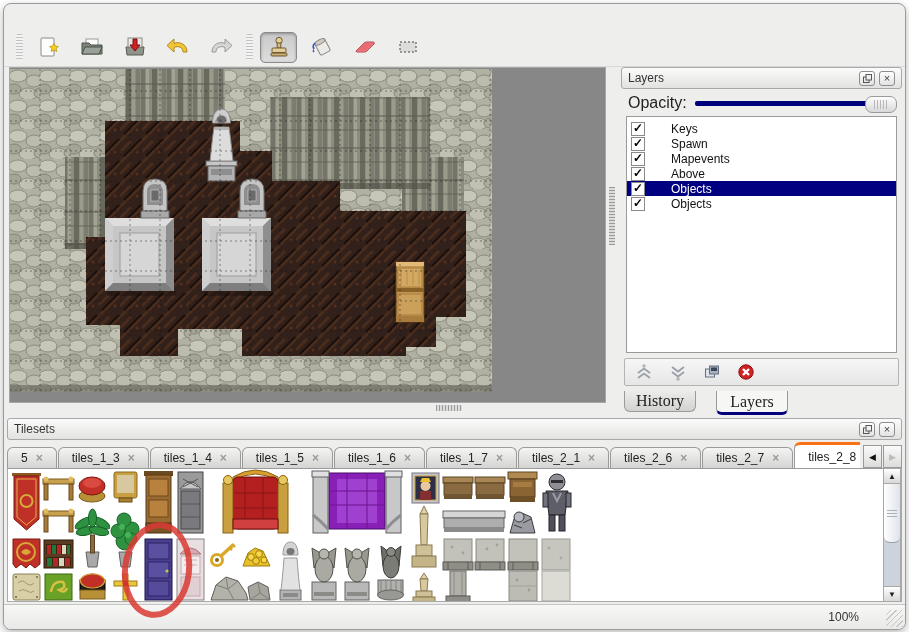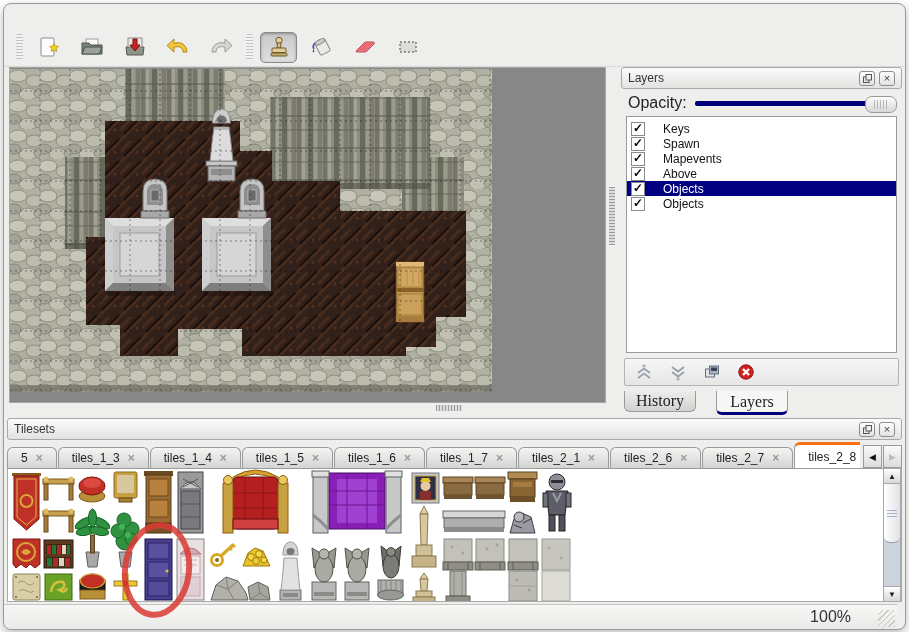--- a/index.html
+++ b/index.html
@@ -54,21 +54,21 @@
   .slider-handle{position:absolute;right:0;top:1px;width:30px;height:15px;border:1px solid #9a9a9a;
                  border-radius:7px;background:linear-gradient(#fdfdfd,#d8d8d8);}
   .slider-handle i{position:absolute;left:8px;top:3px;width:14px;height:9px;
                    background:repeating-linear-gradient(90deg,#b8b8b8 0 1px,transparent 1px 3px);}
   .layer-list{position:absolute;top:49px;left:5px;right:5px;height:237px;background:#fff;
               border:1px solid #9a9a9a;font-size:12px;padding-top:4px;box-sizing:border-box;overflow:hidden;}
   .layer-row{display:flex;align-items:center;height:15px;padding-left:4px;color:#111;}
   .layer-row.selected{background:#000080;color:#fff;}
   .cb{width:12px;height:12px;border:1px solid #8a8a8a;background:#fff;color:#000;font-size:12px;
       line-height:11px;text-align:center;font-weight:bold;flex:0 0 auto;}
-  .layer-name{margin-left:18px;white-space:nowrap;}
+  .layer-name{margin-left:26px;white-space:nowrap;}
   .layer-actions{position:absolute;top:291px;left:3px;right:3px;height:28px;display:flex;
                  align-items:center;gap:8px;padding-left:6px;border:1px solid #b4b4b4;border-radius:2px;
                  background:linear-gradient(#f6f6f6,#e6e6e6);box-sizing:border-box;}
   .action-btn{width:26px;height:22px;background:transparent;border:none;padding:0;display:flex;
               align-items:center;justify-content:center;}
   .dock-tabs{position:absolute;left:3px;bottom:0;height:24px;display:flex;align-items:flex-start;}
   .dock-tab{min-width:54px;padding:0 8px;height:20px;display:flex;align-items:center;justify-content:center;
             font-size:16px;color:#222;background:linear-gradient(#ececea,#d2d2d0);border:1px solid #9a9a9a;
             border-top:none;border-radius:0 0 6px 6px;margin-right:20px;font-family:Liberation Serif, serif;}
   .dock-tab.active{background:#f6f6f4;border-bottom:3px solid #00007d;height:21px;}
@@ -98,23 +98,23 @@
   .sb-btn.bottom{border-bottom:none;border-top:1px solid #a8a8a8;}
   .sb-thumb{height:58px;margin:0;background:linear-gradient(90deg,#ffffff,#dfe3e9);
             border-bottom:1px solid #98a0ac;border-radius:0 0 6px 6px;position:relative;}
   .sb-thumb i{position:absolute;left:3px;top:26px;width:10px;height:7px;
               background:repeating-linear-gradient(180deg,#aab2be 0 1px,transparent 1px 3px);}
   .sb-track{flex:1;}
 
   .annotation{position:absolute;left:110px;top:514px;width:88px;height:106px;z-index:9;pointer-events:none;}
 
   
-  .statusbar{position:absolute;left:0;right:8px;bottom:0;height:25px;z-index:5;
+  .statusbar{position:absolute;left:0;right:0;bottom:0;height:25px;z-index:5;
              background:linear-gradient(#f7f7f5,#e9e9e7);border-top:1px solid #c4c4c2;
-             display:flex;align-items:center;justify-content:flex-end;font-size:16px;color:#333;
+             display:flex;align-items:center;justify-content:flex-end;font-size:12px;color:#333;
              padding-right:46px;box-sizing:border-box;}
   .grip{position:absolute;right:2px;bottom:2px;width:17px;height:17px;
         background:repeating-linear-gradient(135deg,transparent 0 3px,#c6c6c4 3px 4px);}
 </style>
 </head>
 <body>
 
 <div class="window">
 
 

